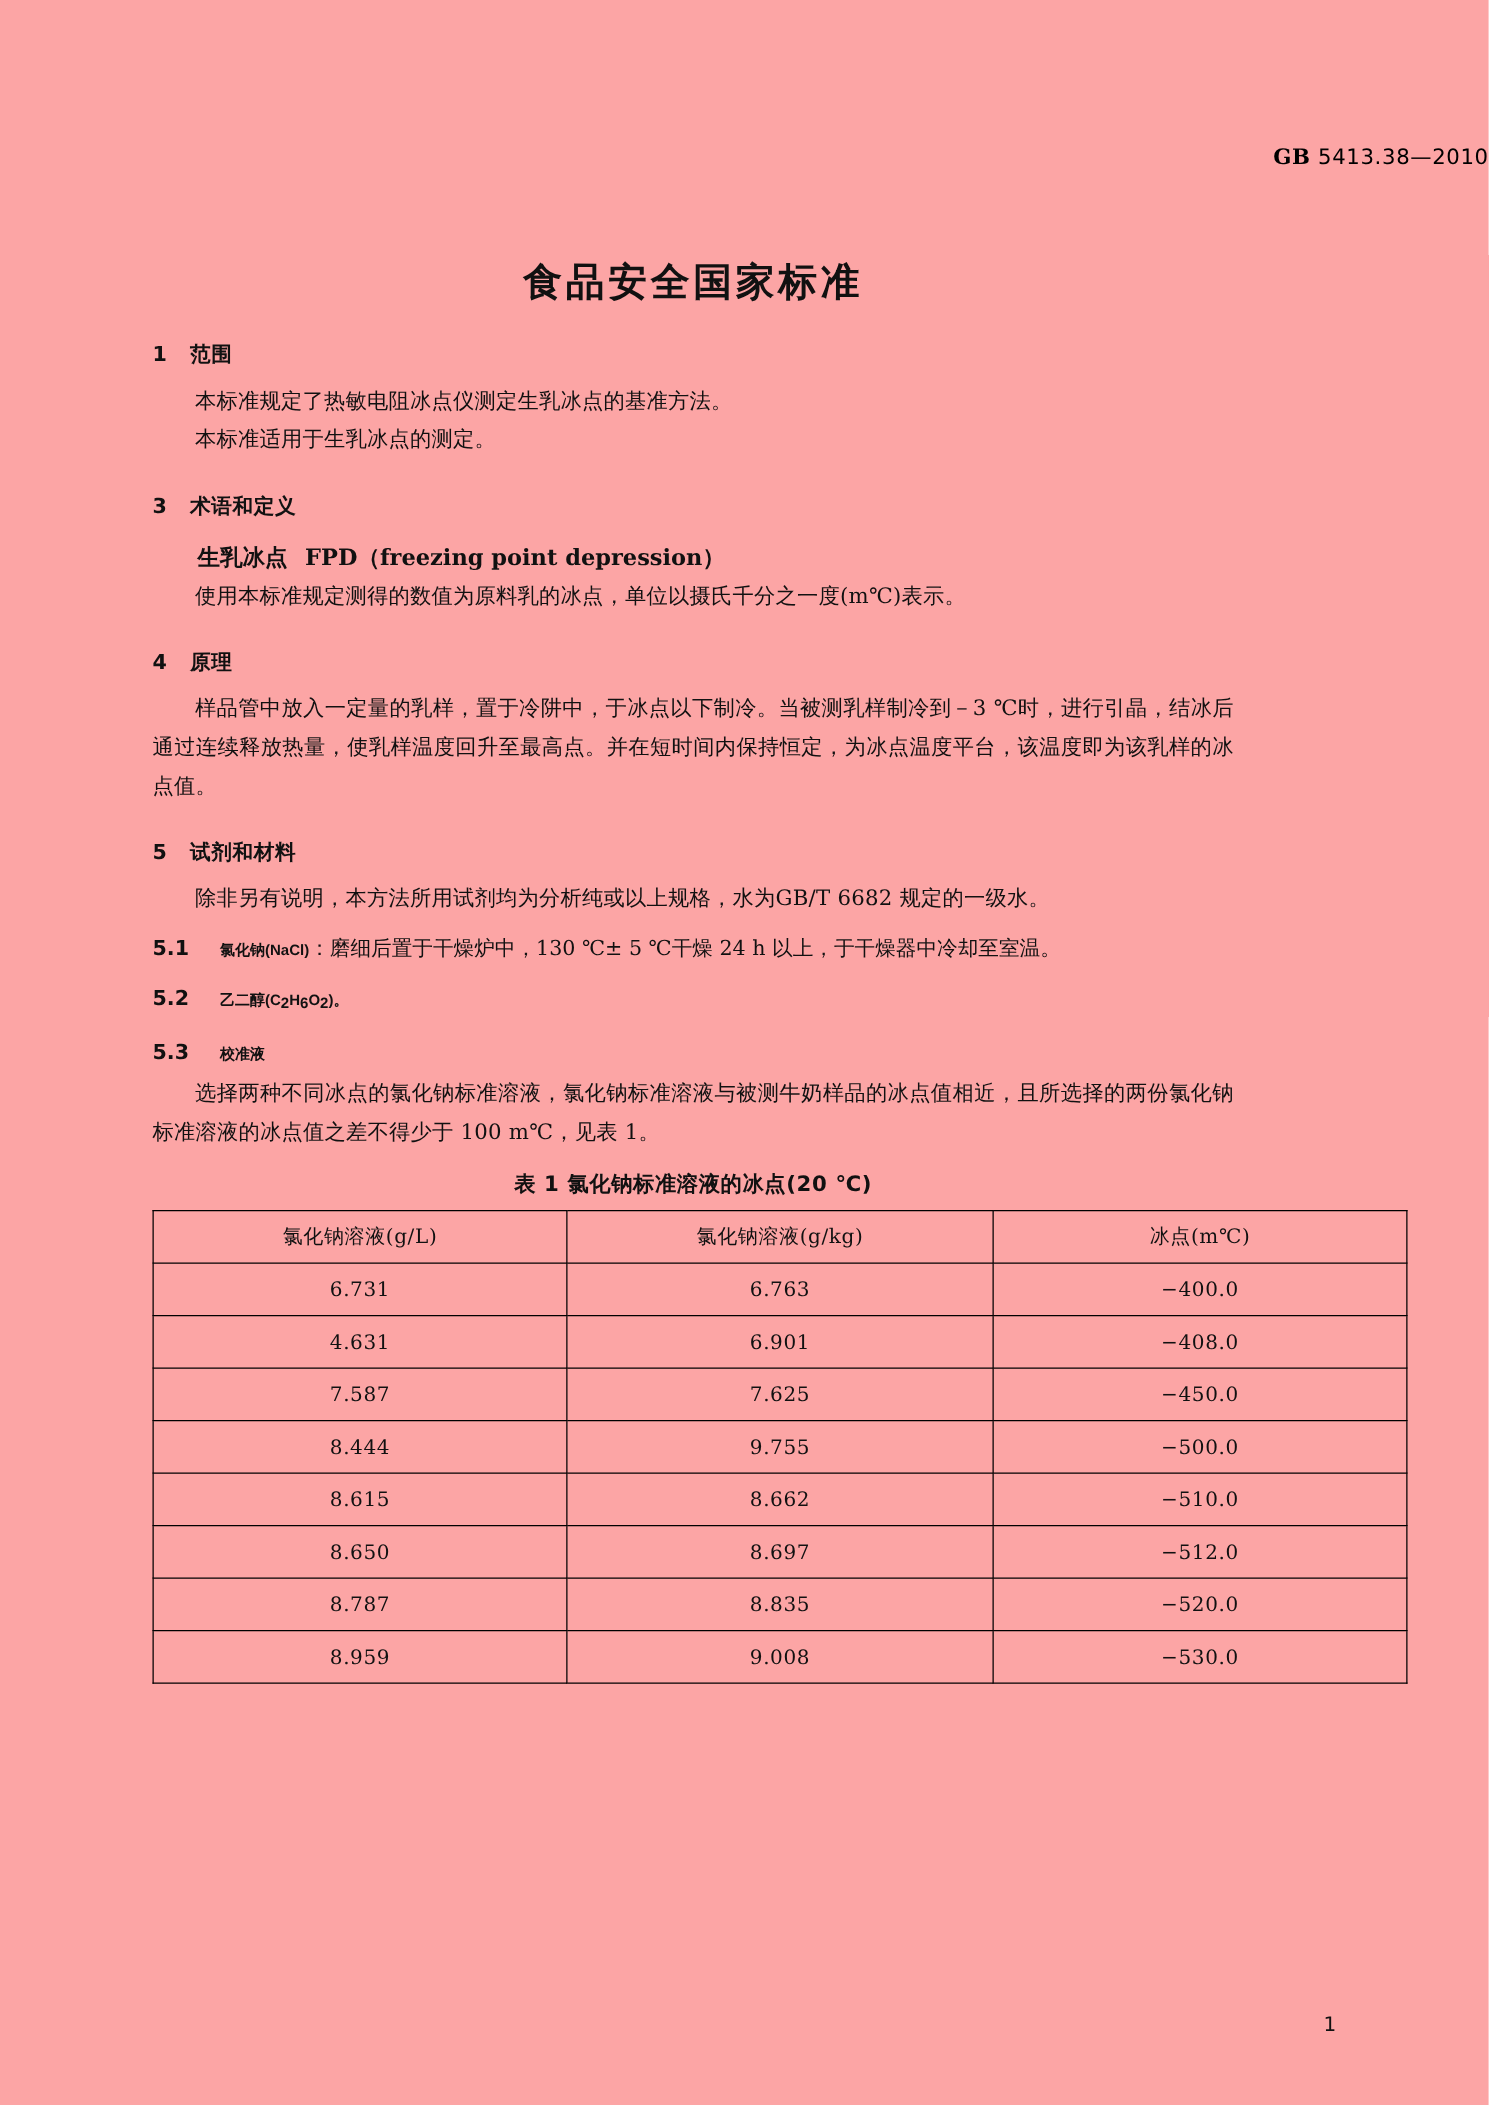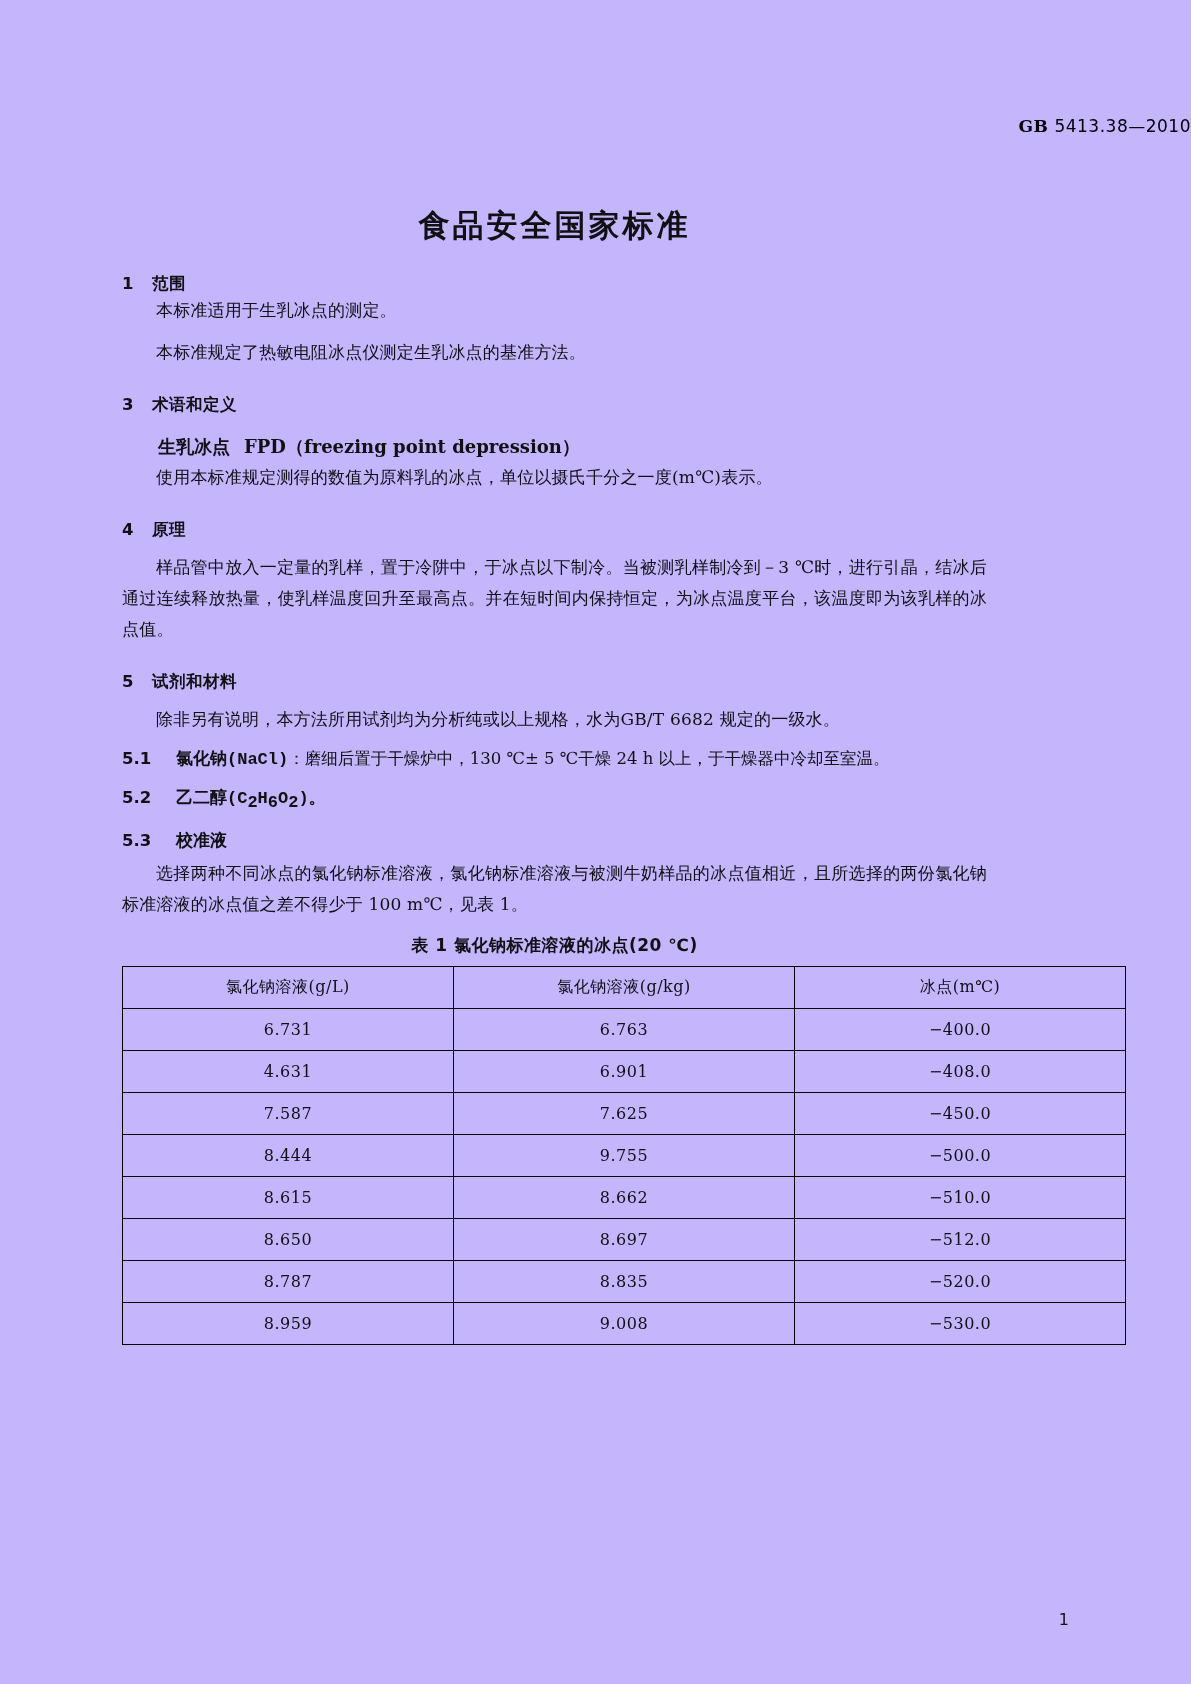--- a/index.html
+++ b/index.html
@@ -4,21 +4,21 @@
 <style>
   html, body {
     margin: 0;
     padding: 0;
     background: #ffffff;
   }
   .page {
     position: relative;
     width: 1191px;
     height: 1684px;
-    background: #c4b5fd;
+    background: #fca5a5;
     font-family: "DejaVu Serif", "Liberation Serif", serif;
     color: #111111;
     box-sizing: border-box;
     overflow: hidden;
   }
   .content {
     position: absolute;
     left: 122px;
     top: 0;
     width: 865px;
@@ -103,23 +103,23 @@
     line-height: 29px;
   }
   .item-line .lbl {
     display: inline-block;
     width: 54px;
     font-family: "DejaVu Sans", "Liberation Sans", sans-serif;
     font-weight: bold;
     font-size: 16.5px;
   }
   .item-line .strong {
-    font-family: Liberation Mono, monospace;
-    font-weight: bold;
-    font-size: 17px;
+    font-family: Liberation Sans, sans-serif;
+    font-weight: bold;
+    font-size: 12px;
   }
   .item-line .rest { font-size: 16.5px; }
 
   sub { font-size: 0.65em; vertical-align: -0.22em; }
 
   
   .table-caption {
     margin-top: 14px;
     text-align: center;
     font-family: "DejaVu Sans", "Liberation Sans", sans-serif;
@@ -164,22 +164,22 @@
     <span class="gb">GB</span><span>5413.38—2010</span>
   </div>
 
   <div class="content">
 
     <div class="title-main">食品安全国家标准</div>
 
     <div class="sec">
       <span class="num">1</span><span>范围</span>
     </div>
+    <p class="body indent">本标准规定了热敏电阻冰点仪测定生乳冰点的基准方法。</p>
     <p class="body indent" style="margin-top:0">本标准适用于生乳冰点的测定。</p>
-    <p class="body indent">本标准规定了热敏电阻冰点仪测定生乳冰点的基准方法。</p>
 
 
     <div class="sec">
       <span class="num">3</span><span>术语和定义</span>
     </div>
     <div class="term-line">
       <span>生乳冰点</span><span class="en">FPD（freezing point depression）</span>
     </div>
     <p class="body indent" style="margin-top:0">使用本标准规定测得的数值为原料乳的冰点，单位以摄氏千分之一度(m℃)表示。</p>
 

